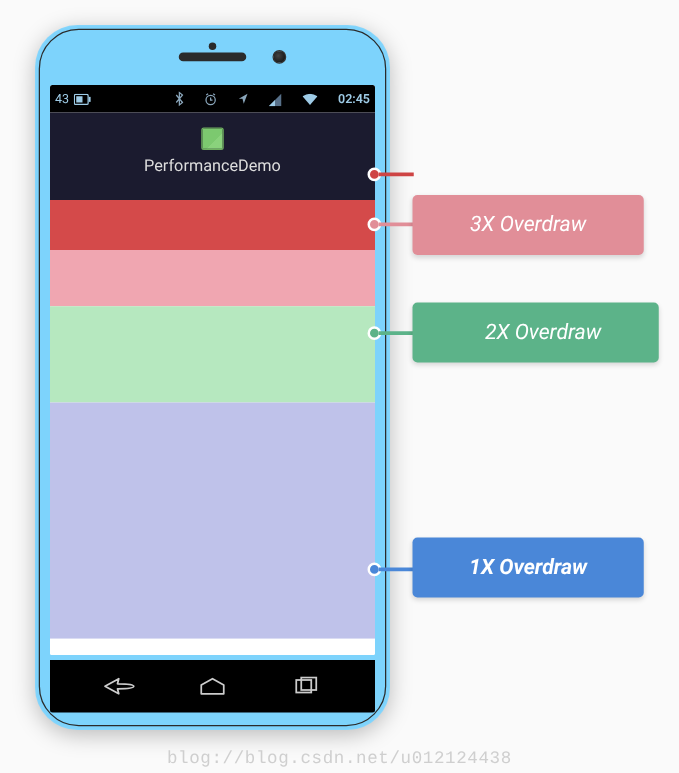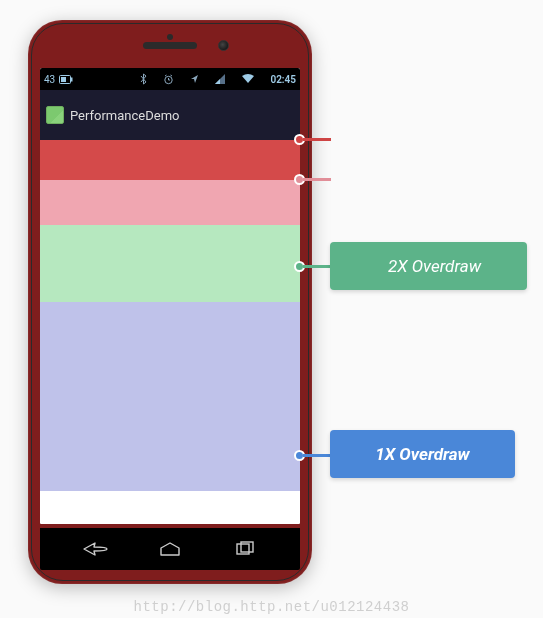--- a/index.html
+++ b/index.html
@@ -13,21 +13,21 @@
     overflow: hidden;
   }
 
   
   .phone {
     position: absolute;
     left: 28px;
     top: 20px;
     width: 284px;
     height: 564px;
-    background: #7f1d1d;
+    background: #7dd3fc;
     border-radius: 34px;
     box-shadow: 0 4px 18px rgba(0,0,0,0.25), inset 0 0 2px rgba(255,255,255,0.2);
   }
   .phone::before {
     content: "";
     position: absolute;
     inset: 3px;
     border: 1px solid #2a2a2a;
     border-radius: 32px;
     pointer-events: none;
@@ -75,34 +75,35 @@
     height: 22px;
     background: #000;
     color: #9ecbe6;
     display: flex;
     align-items: center;
     font-size: 10px;
     padding: 0 4px;
     gap: 4px;
   }
   .statusbar .left { display:flex; align-items:center; gap:4px; }
-  .statusbar .right { margin-left:auto; display:flex; align-items:center; gap:16px; }
+  .statusbar .right { margin-left:auto; display:flex; align-items:flex-end; gap:16px; }
   .statusbar .clock { color:#9ecbe6; font-weight:600; }
   .statusbar svg { display:block; }
 
   
   .titlebar {
     height: 46px;
     background: #1b1b2f;
     color: #ddd;
     display: flex;
     align-items: center;
     font-size: 13px;
-    padding: 2px 6px;
+    padding: 12px 6px;
     gap: 6px;
+    flex-direction: column;
   }
   .appicon {
     width: 16px;
     height: 16px;
     background: linear-gradient(135deg, #7cc96f 0 60%, #8ad27c 60%);
     border: 1px solid #6fae5f;
     border-radius: 2px;
   }
 
   
@@ -275,21 +276,24 @@
 <div class="dot" style="left:294px; top:174px; background:var(--cc-pink);"></div>
 <div class="connector" style="left:303px; top:178px; width:28px; background:var(--cc-pink);"></div>
 
 <div class="dot" style="left:294px; top:261px; background:var(--cc-green);"></div>
 <div class="connector" style="left:303px; top:265px; width:28px; background:var(--cc-green);"></div>
 
 <div class="dot" style="left:294px; top:450px; background:var(--cc-blue);"></div>
 <div class="connector" style="left:303px; top:454px; width:28px; background:var(--cc-blue);"></div>
 
 <div class="callouts">
+  <div class="callout" style="top:156px; background:var(--cc-pink);">
+      <span>3X Overdraw</span>
+    </div>
   <div class="callout" style="top:242px; background:var(--cc-green);padding-left:12px;">
       <span>2X Overdraw</span>
     </div>
   <div class="callout" style="top:430px; background:var(--cc-blue);font-weight:bold;">
       <span>1X Overdraw</span>
     </div>
 </div>
 
-<div class="watermark">http://blog.http.net/u012124438</div>
+<div class="watermark">blog://blog.csdn.net/u012124438</div>
 
 </body></html>

